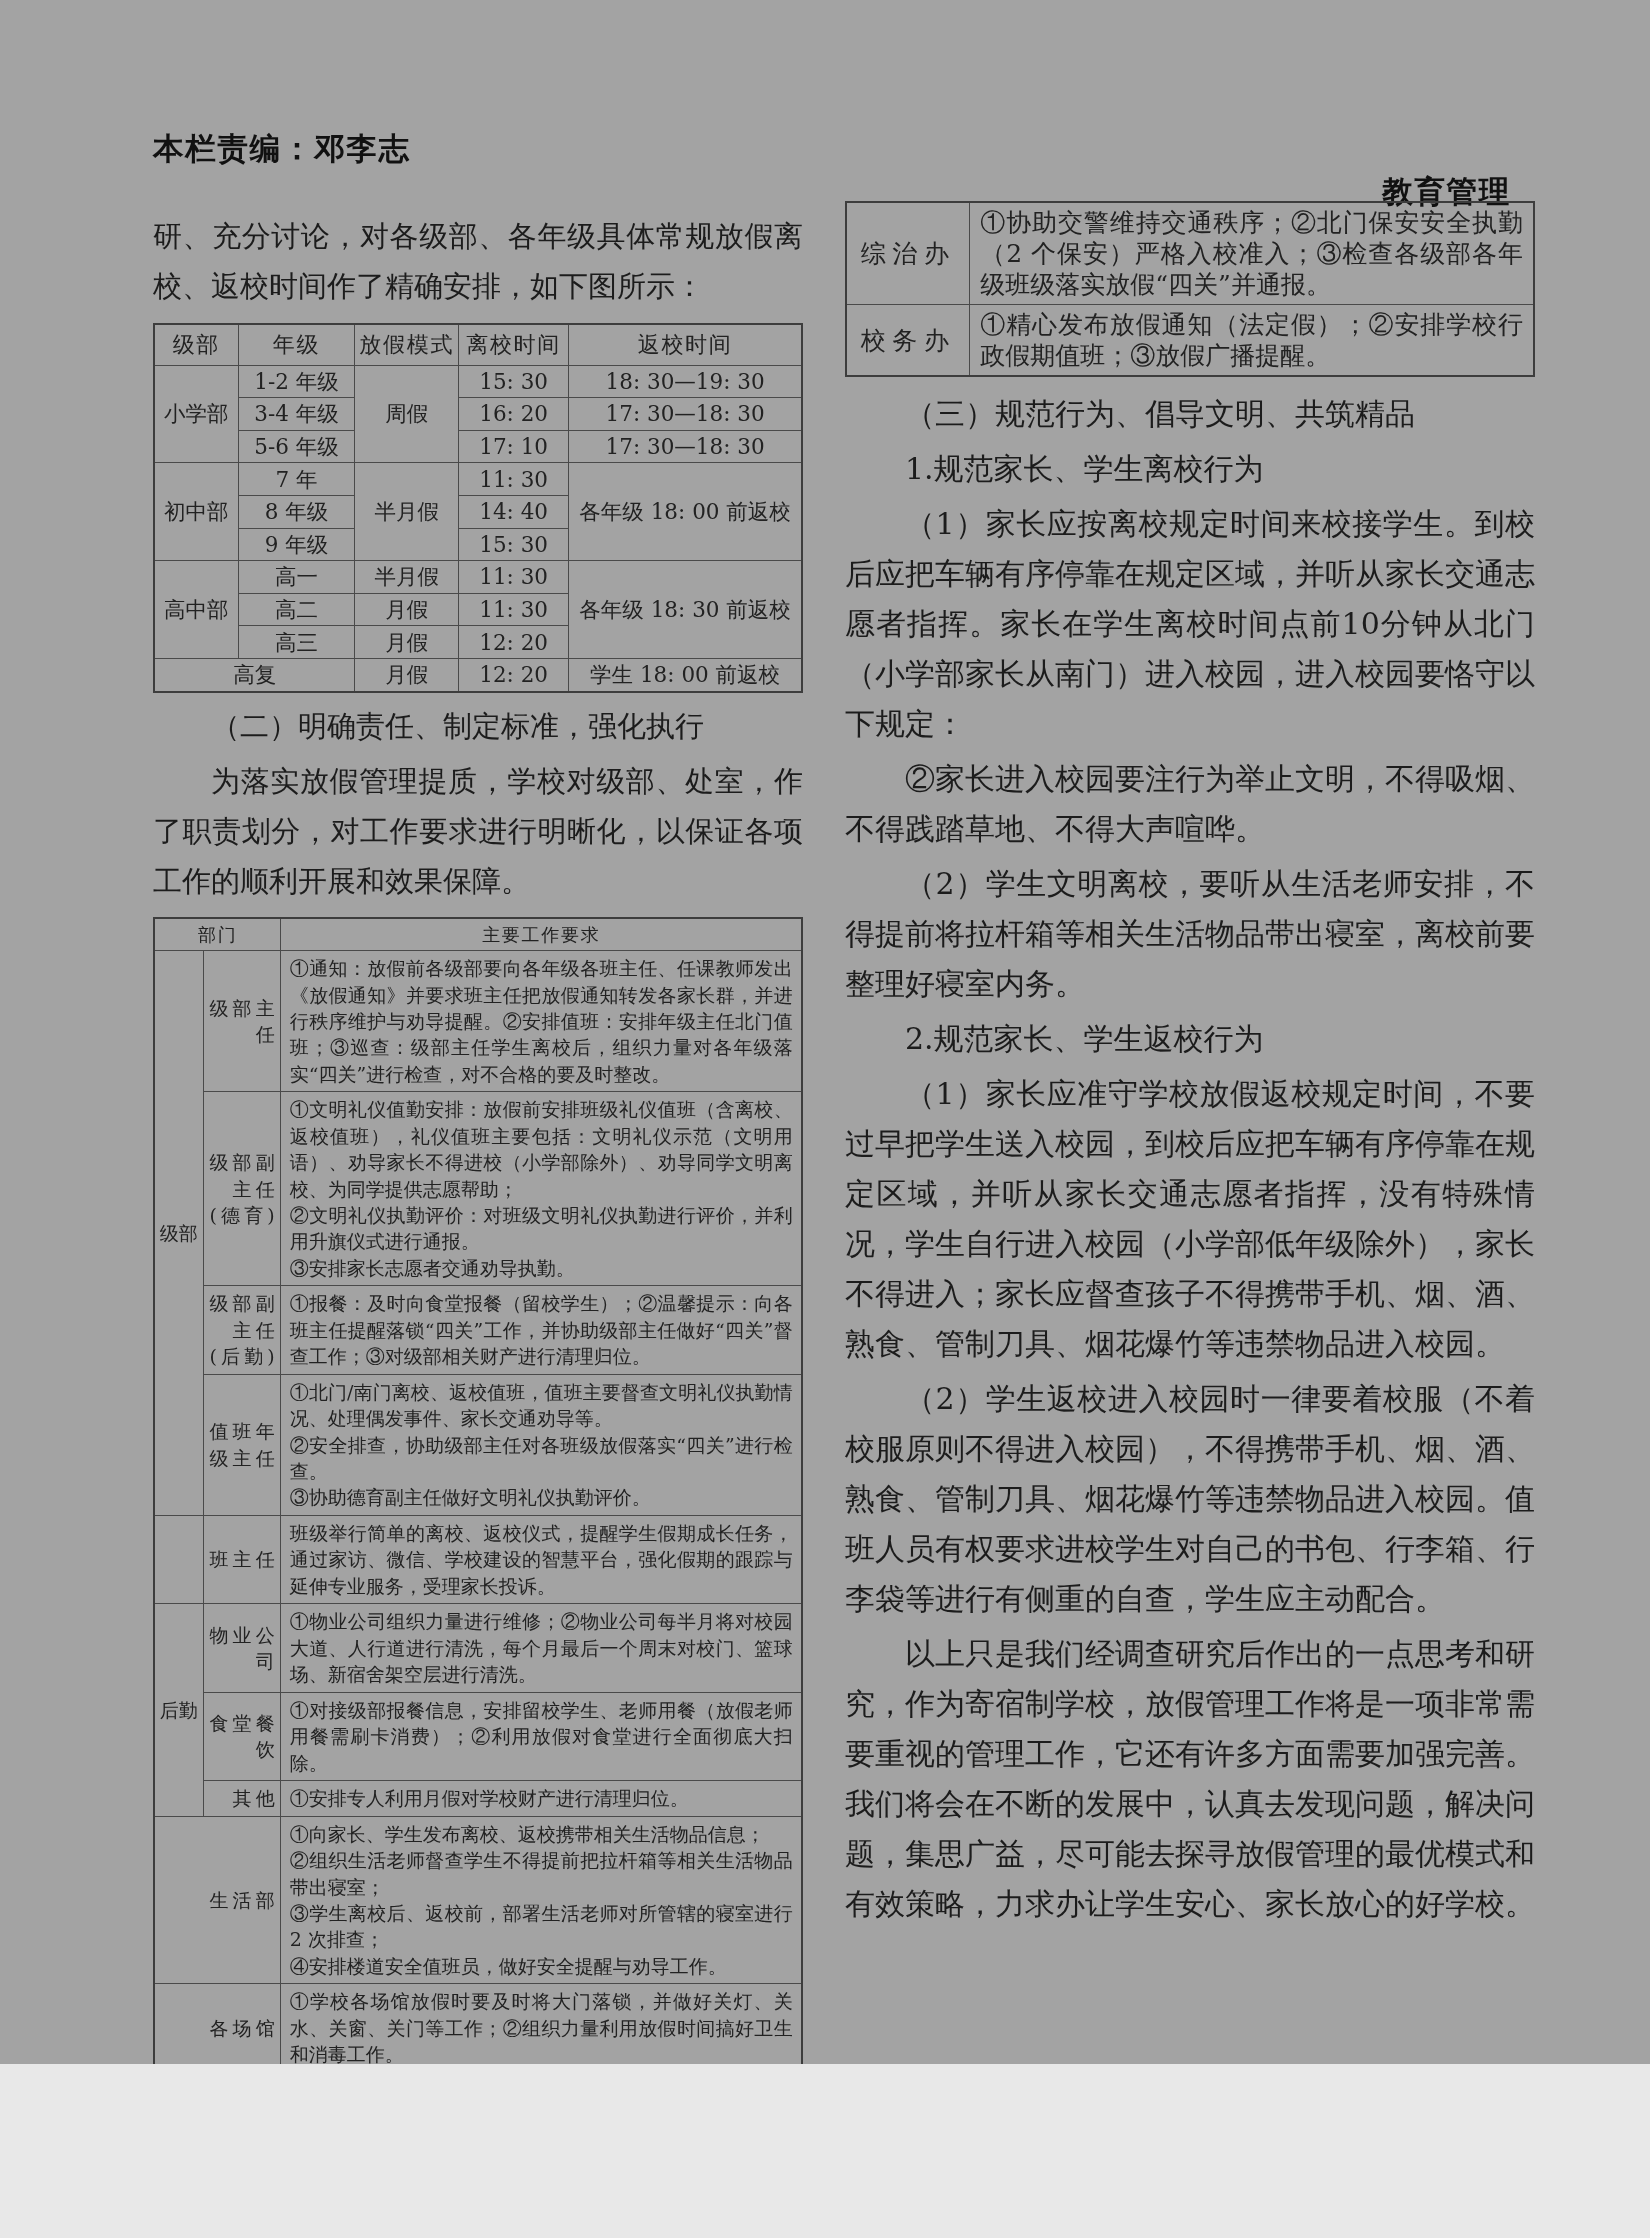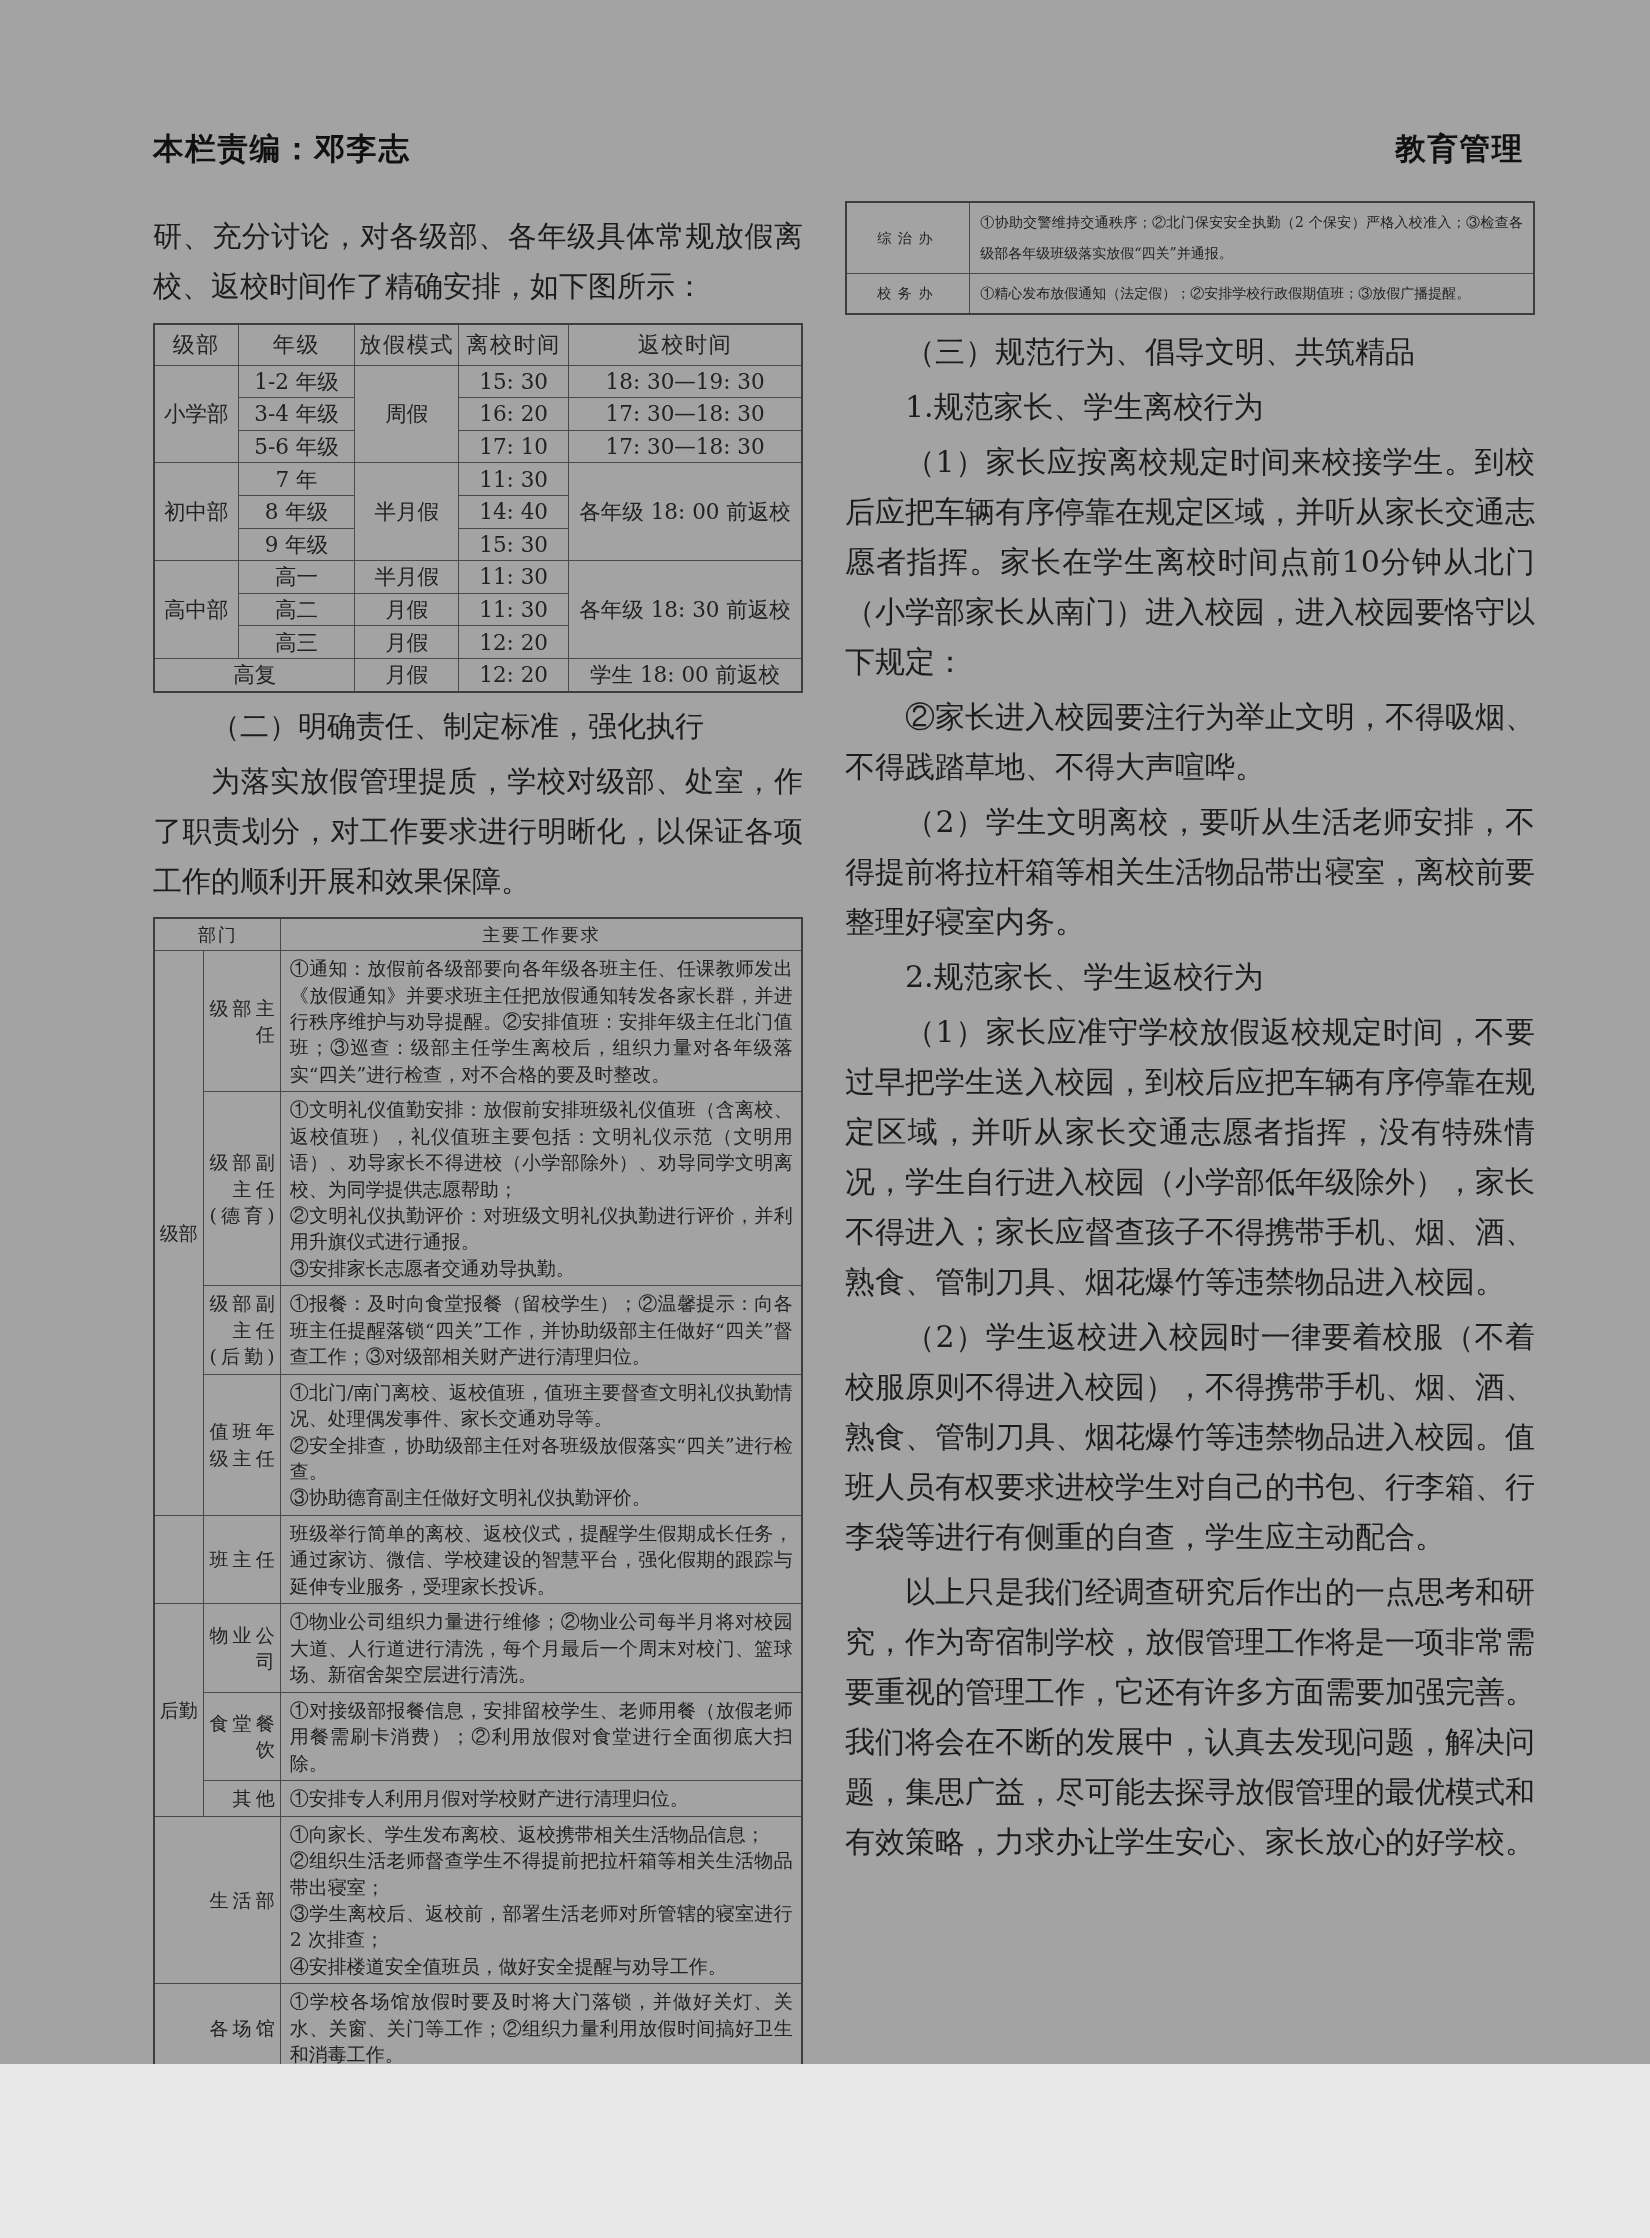--- a/index.html
+++ b/index.html
@@ -5,21 +5,21 @@
   html,body{margin:0;padding:0;background:#e8e8e8;}
   #page{
     position:relative;width:1650px;height:2064px;background:#a3a3a3;
     font-family:"DejaVu Serif","Liberation Serif",serif;color:#1c1c1c;
     overflow:hidden;
   }
   
   .hdr{position:absolute;top:129px;font-family:"Liberation Sans",sans-serif;
        font-weight:bold;font-size:30.5px;letter-spacing:1.7px;color:#111;}
   .hdr-left{left:153px;}
-  .hdr-right{right:126px;}
+  .hdr-right{right:139px;margin-top:43px;}
   
   .col{position:absolute;top:211px;}
   .col-left{left:153px;width:650px;}
   .col-right{left:845px;width:690px;top:201px;}
   
   .para{font-size:29px;line-height:50px;text-align:justify;margin:0 0 5px 0;}
   .indent{text-indent:2em;}
   .col-right .para{font-size:30px;line-height:50px;}
   
   table{border-collapse:collapse;width:100%;table-layout:fixed;}
@@ -28,21 +28,21 @@
   
   .sched th{font-size:22px;font-weight:normal;padding:5px 1.7px;letter-spacing:1.7px;}
   .sched td{font-size:21.5px;text-align:center;padding:3.3px 1.7px;line-height:25px;}
   
   .duty th{font-size:18px;font-weight:normal;padding:3.3px;letter-spacing:1.7px;}
   .duty td{font-size:19px;line-height:26.4px;vertical-align:middle;}
   .duty .lbl{text-align:right;letter-spacing:4.1px;padding:1.7px;}
   .duty .grp{text-align:center;letter-spacing:0;padding:1.7px;}
   .duty .req{text-align:justify;padding:4.1px 8.3px;}
   .office{margin:0 0 11.6px 0;}
-  .office td{font-size:14px;line-height:31px;}
+  .office td{font-size:25px;line-height:31px;}
   .office .lbl{text-align:center;letter-spacing:6.6px;margin-top:15px;}
   .office .req{text-align:justify;padding:4.1px 10px;}
   
   .footer{position:absolute;top:2081px;left:0;width:100%;text-align:center;
           font-family:"Liberation Sans",sans-serif;color:#3a3a3a;}
   .footer .date{font-size:33px;letter-spacing:2.5px;vertical-align:baseline;}
   .footer .pg{font-size:50px;letter-spacing:0.8px;vertical-align:-5px;color:#2e2e2e;}
 </style>
 </head>
 <body>

